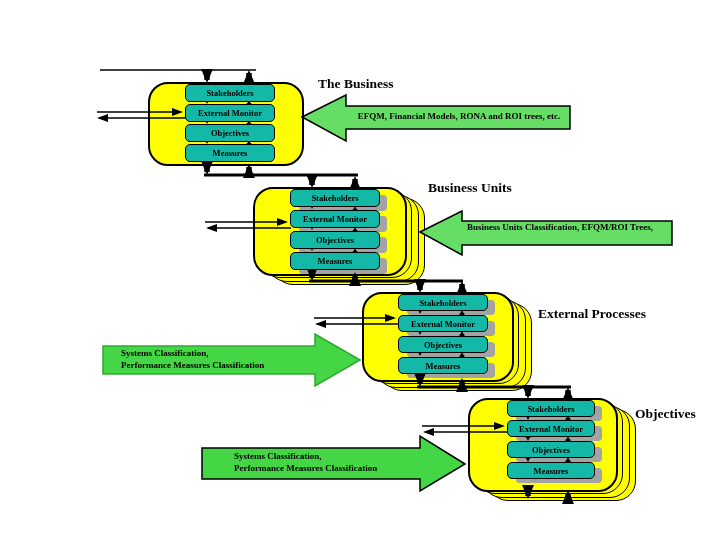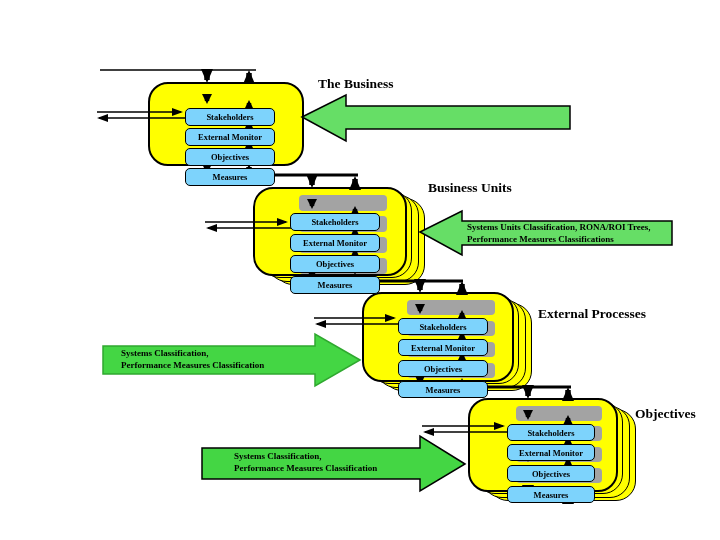--- a/index.html
+++ b/index.html
@@ -3,23 +3,23 @@
 <meta charset="utf-8">
 <style>
   html,body{margin:0;padding:0;background:#fff;}
   body{width:720px;height:540px;position:relative;overflow:hidden;
        font-family:"Liberation Serif",serif;}
   #canvas{position:absolute;left:0;top:0;width:720px;height:540px;background:#ffffff;}
 
   .ybox{position:absolute;background:#FFFF00;border:2px solid #000;border-radius:20px;z-index:1;}
   .ghost{position:absolute;background:#FFFF00;border:1.5px solid #000;border-radius:20px;z-index:0;}
   .shadow{position:absolute;background:#A3A3A3;border-radius:4px;z-index:2;}
-  .srow{position:absolute;background:#7dd3fc;border:1.4px solid #000;border-radius:5px;
+  .srow{position:absolute;background:#14b8a6;border:1.4px solid #000;border-radius:5px;
         font:bold 8.5px "Liberation Serif",serif;color:#000;
-        display:flex;align-items:center;justify-content:center;z-index:4;margin-top:24px;}
+        display:flex;align-items:center;justify-content:center;z-index:4;}
   .title{position:absolute;font:bold 13.5px "Liberation Serif",serif;color:#000;
          white-space:nowrap;z-index:6;}
   .atext{position:absolute;font:bold 9px "Liberation Serif",serif;line-height:11.5px;
          color:#000;z-index:6;}
 
   #connectors{position:absolute;left:0;top:0;width:720px;height:540px;z-index:3;}
   .ln {stroke:#000;stroke-width:1.6;}
   .tln{stroke:#000;stroke-width:3.2;}
   .thk{stroke:#000;stroke-width:5.5;}
   .mid{stroke:#000;stroke-width:4.5;}
@@ -172,23 +172,25 @@
   <div class="srow" style="left:507px;top:400px;width:86px;height:15px">Stakeholders</div>
   <div class="srow" style="left:507px;top:420px;width:86px;height:15px">External Monitor</div>
   <div class="srow" style="left:507px;top:441px;width:86px;height:15px">Objectives</div>
   <div class="srow" style="left:507px;top:462px;width:86px;height:15px">Measures</div>
 
   <div class="title" style="left:318px;top:76px">The Business</div>
   <div class="title" style="left:428px;top:180px">Business Units</div>
   <div class="title" style="left:538px;top:306px">External Processes</div>
   <div class="title" style="left:635px;top:406px">Objectives</div>
 
+  <div class="atext" style="left:352px;top:111px;width:214px;text-align:center">
+    <div>EFQM, Financial Models, RONA and ROI trees, etc.</div>
+  </div>
   <div class="atext" style="left:467px;top:222px;width:202px">
-    <div>Systems Units Classification, RONA/ROI Trees,</div>
-    <div>Performance Measures Classifications</div>
+    <div>Business Units Classification, EFQM/ROI Trees,</div>
   </div>
   <div class="atext" style="left:121px;top:348px;width:200px">
     <div>Systems Classification,</div>
     <div>Performance Measures Classification</div>
   </div>
   <div class="atext" style="left:234px;top:451px;width:200px">
     <div>Systems Classification,</div>
     <div>Performance Measures Classification</div>
   </div>
 

